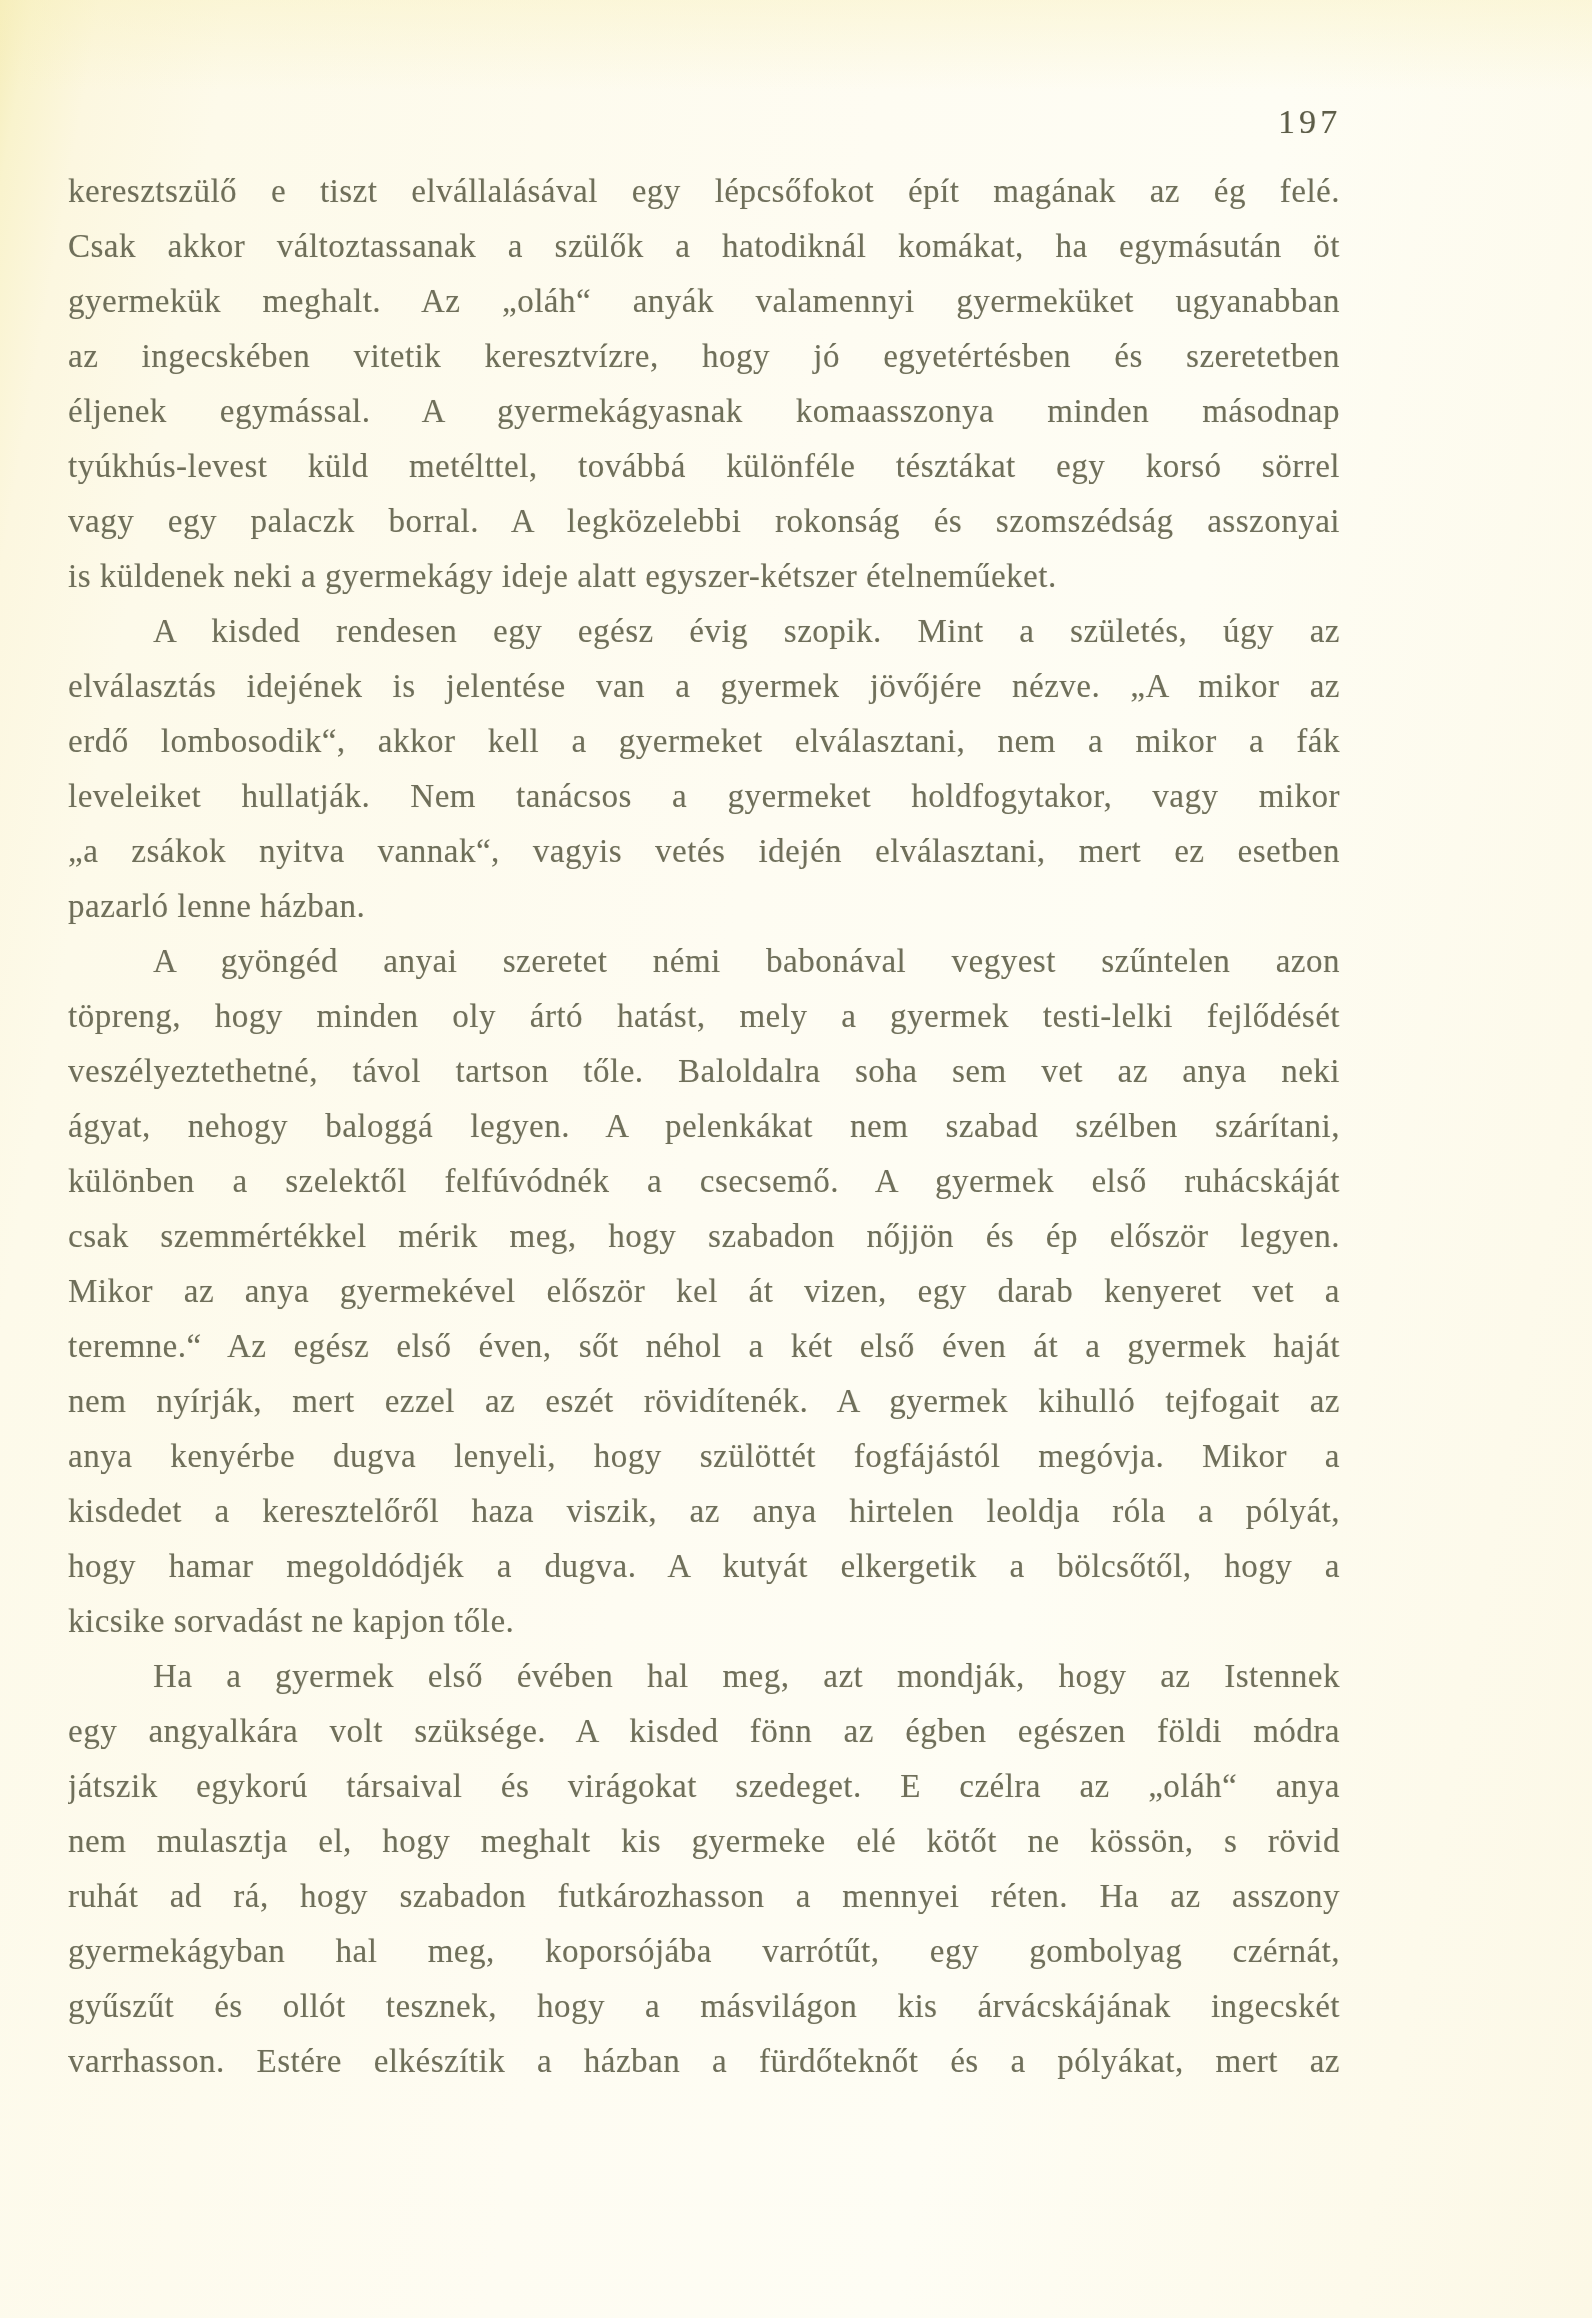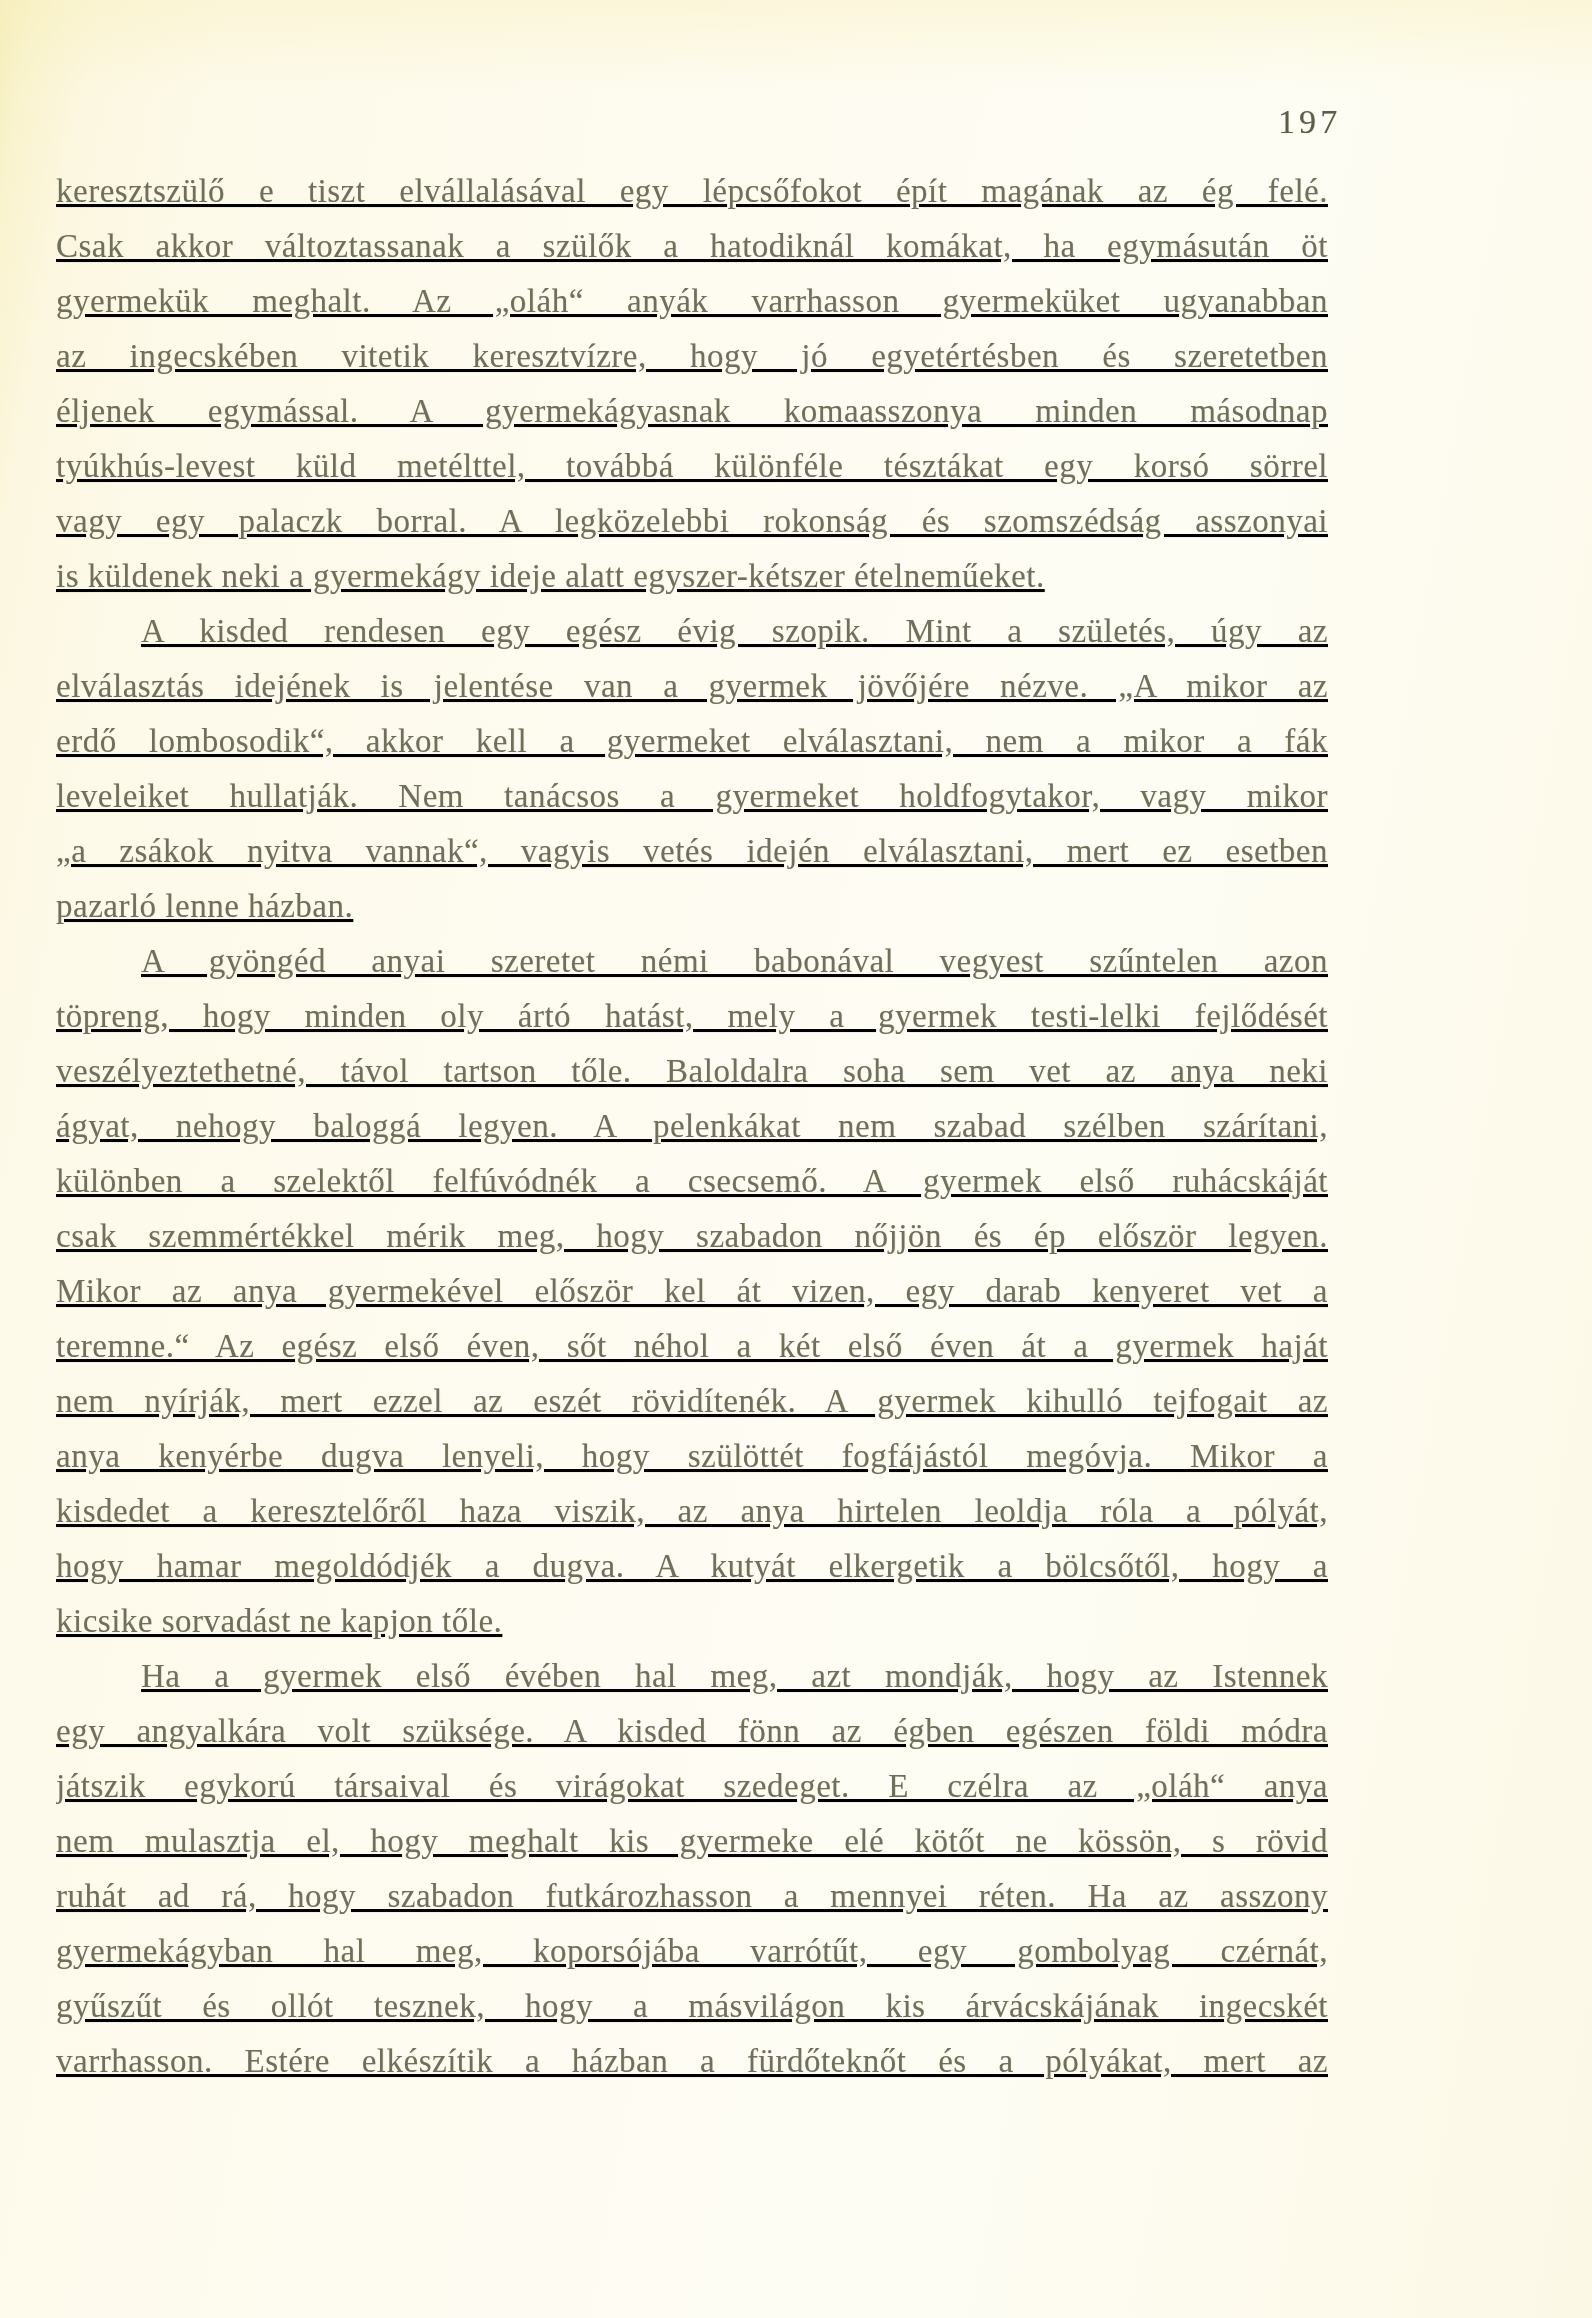--- a/index.html
+++ b/index.html
@@ -36,23 +36,22 @@
     left: 1278px;
     font-size: 34px;
     letter-spacing: 4.1px;
     color: #5d5d48;
     text-shadow: 0.3px 0.3px 0.7px rgba(93,93,72,0.35);
     text-align: right;
   }
   .text-block {
     position: absolute;
     top: 164px;
-    left: 56px;
+    left: 68px;
     width: 1272px;
-    text-decoration: underline;
   }
   .line {
     height: 55px;
     line-height: 55px;
     font-size: 33px;
     letter-spacing: 0.5px;
     color: #6f6f5a;
     text-shadow: 0.3px 0.3px 0.7px rgba(111,111,90,0.30);
     text-align: justify;
     text-align-last: justify;
@@ -67,21 +66,21 @@
   }
 </style>
 </head>
 <body>
 
 <div class="page">
   <div class="page-number">197</div>
   <div class="text-block">
       <div class="line">keresztszülő e tiszt elvállalásával egy lépcsőfokot épít magának az ég felé.</div>
       <div class="line">Csak akkor változtassanak a szülők a hatodiknál komákat, ha egymásután öt</div>
-      <div class="line">gyermekük meghalt. Az „oláh“ anyák varrhasson gyermeküket ugyanabban</div>
+      <div class="line">gyermekük meghalt. Az „oláh“ anyák valamennyi gyermeküket ugyanabban</div>
       <div class="line">az ingecskében vitetik keresztvízre, hogy jó egyetértésben és szeretetben</div>
       <div class="line">éljenek egymással. A gyermekágyasnak komaasszonya minden másodnap</div>
       <div class="line">tyúkhús-levest küld metélttel, továbbá különféle tésztákat egy korsó sörrel</div>
       <div class="line">vagy egy palaczk borral. A legközelebbi rokonság és szomszédság asszonyai</div>
       <div class="line para-end">is küldenek neki a gyermekágy ideje alatt egyszer-kétszer ételneműeket.</div>
       <div class="line indent">A kisded rendesen egy egész évig szopik. Mint a születés, úgy az</div>
       <div class="line">elválasztás idejének is jelentése van a gyermek jövőjére nézve. „A mikor az</div>
       <div class="line">erdő lombosodik“, akkor kell a gyermeket elválasztani, nem a mikor a fák</div>
       <div class="line">leveleiket hullatják. Nem tanácsos a gyermeket holdfogytakor, vagy mikor</div>
       <div class="line">„a zsákok nyitva vannak“, vagyis vetés idején elválasztani, mert ez esetben</div>

